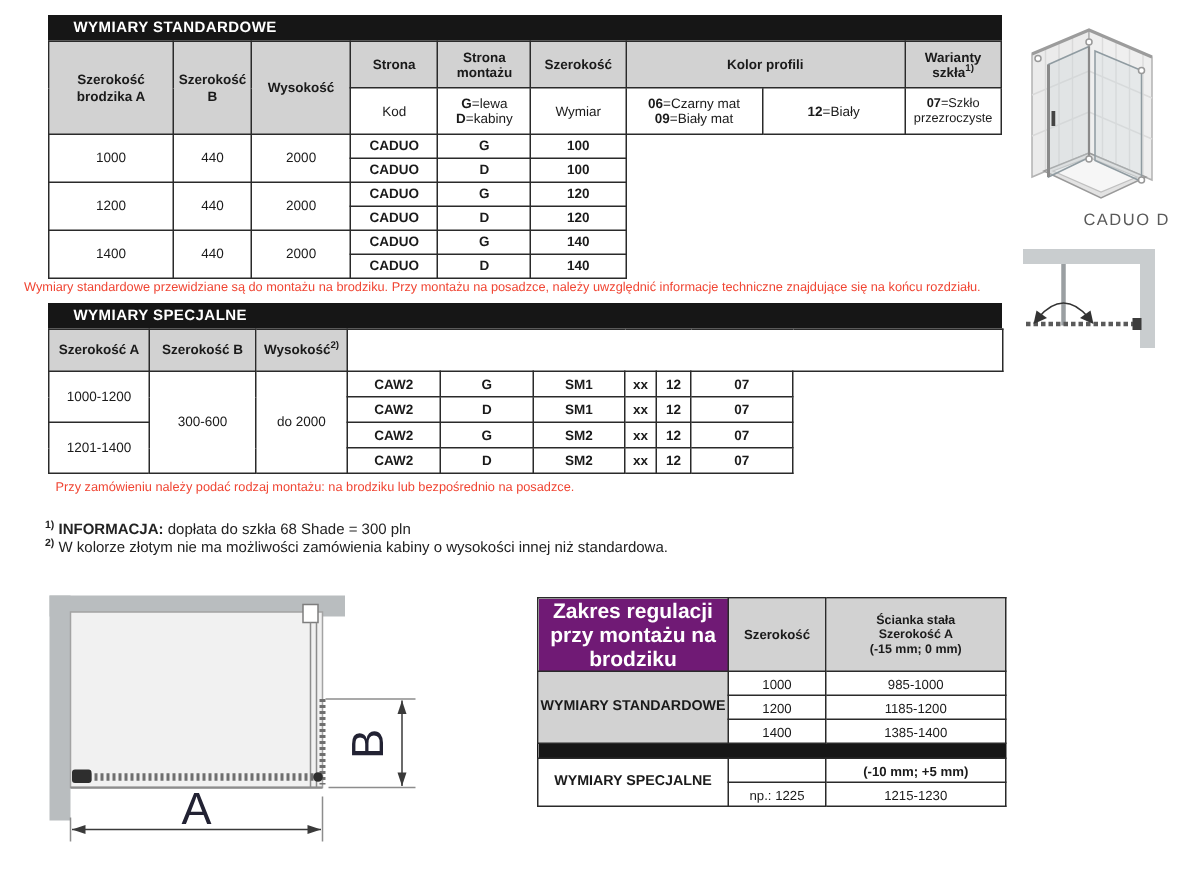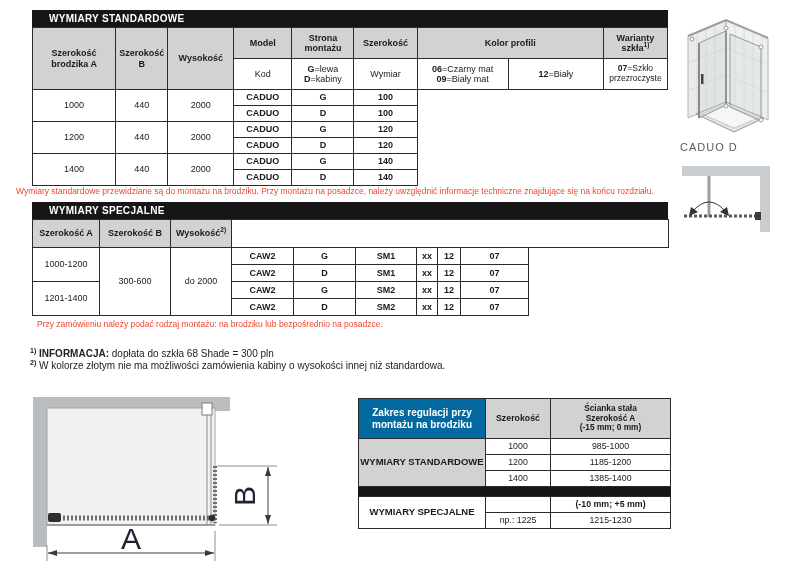--- a/index.html
+++ b/index.html
@@ -9,23 +9,23 @@
   table{border-collapse:collapse;table-layout:fixed;}
   td{border:1px solid #2a2a2a;text-align:center;vertical-align:middle;padding:0;font-size:9px;line-height:1.15;overflow:hidden;}
   .gray{background:#d2d2d2;}
   .bold{font-weight:bold;}
   .no-border{border:none;background:#fff;}
   .hdr{font-weight:bold;}
   sup{font-size:6.5px;vertical-align:super;line-height:0;}
   .rednote{color:#f04432;font-size:8.5px;white-space:nowrap;}
   .footnote{font-size:10px;color:#222;}
   .footnote .fsup{font-size:7px;font-weight:bold;vertical-align:super;}
-  .caption{color:#5a5a5a;font-size:11px;letter-spacing:1px;text-align:left;}
+  .caption{color:#5a5a5a;font-size:11px;letter-spacing:1px;text-align:right;}
   .t3 td{font-size:8.8px;}
-  .t3 .blackcell{background:#0369a1;color:#fff;font-weight:bold;font-size:10px;}
+  .t3 .blackcell{background:#701a75;color:#fff;font-weight:bold;font-size:14px;}
   .sep{background:#161616;border-left:1px solid #161616;border-right:1px solid #161616;height:9px;}
   .dim-label{font-family:"Liberation Sans",sans-serif;fill:#223;}
 </style>
 </head>
 <body>
 
 <div class="abs" style="left:32px;top:10px;width:636px;">
   <div class="black-bar">WYMIARY STANDARDOWE</div>
   <table style="width:636px;">
     <colgroup>
@@ -37,21 +37,21 @@
         <col style="width:63px">
       <col style="width:91px">
         <col style="width:95px">
         <col style="width:64px">
     </colgroup>
     <tbody>
         <tr style="height:31px;">
       <td class="gray hdr" rowspan="2">Szerokość brodzika A</td>
       <td class="gray hdr" rowspan="2">Szerokość B</td>
       <td class="gray hdr" rowspan="2">Wysokość</td>
-      <td class="gray hdr">Model</td>
+      <td class="gray hdr">Strona</td>
       <td class="gray hdr">Strona montażu</td>
       <td class="gray hdr">Szerokość</td>
       <td class="gray hdr" colspan="2"><span>Kolor profili</span></td>
       <td class="gray hdr"><span>Warianty szkła</span><sup>1)</sup></td>
     </tr>
     <tr style="height:31px;">
       <td>Kod</td>
       <td>
         <div><span class="bold">G</span><span>=lewa</span></div>
         <div><span class="bold">D</span><span>=kabiny</span></div>

